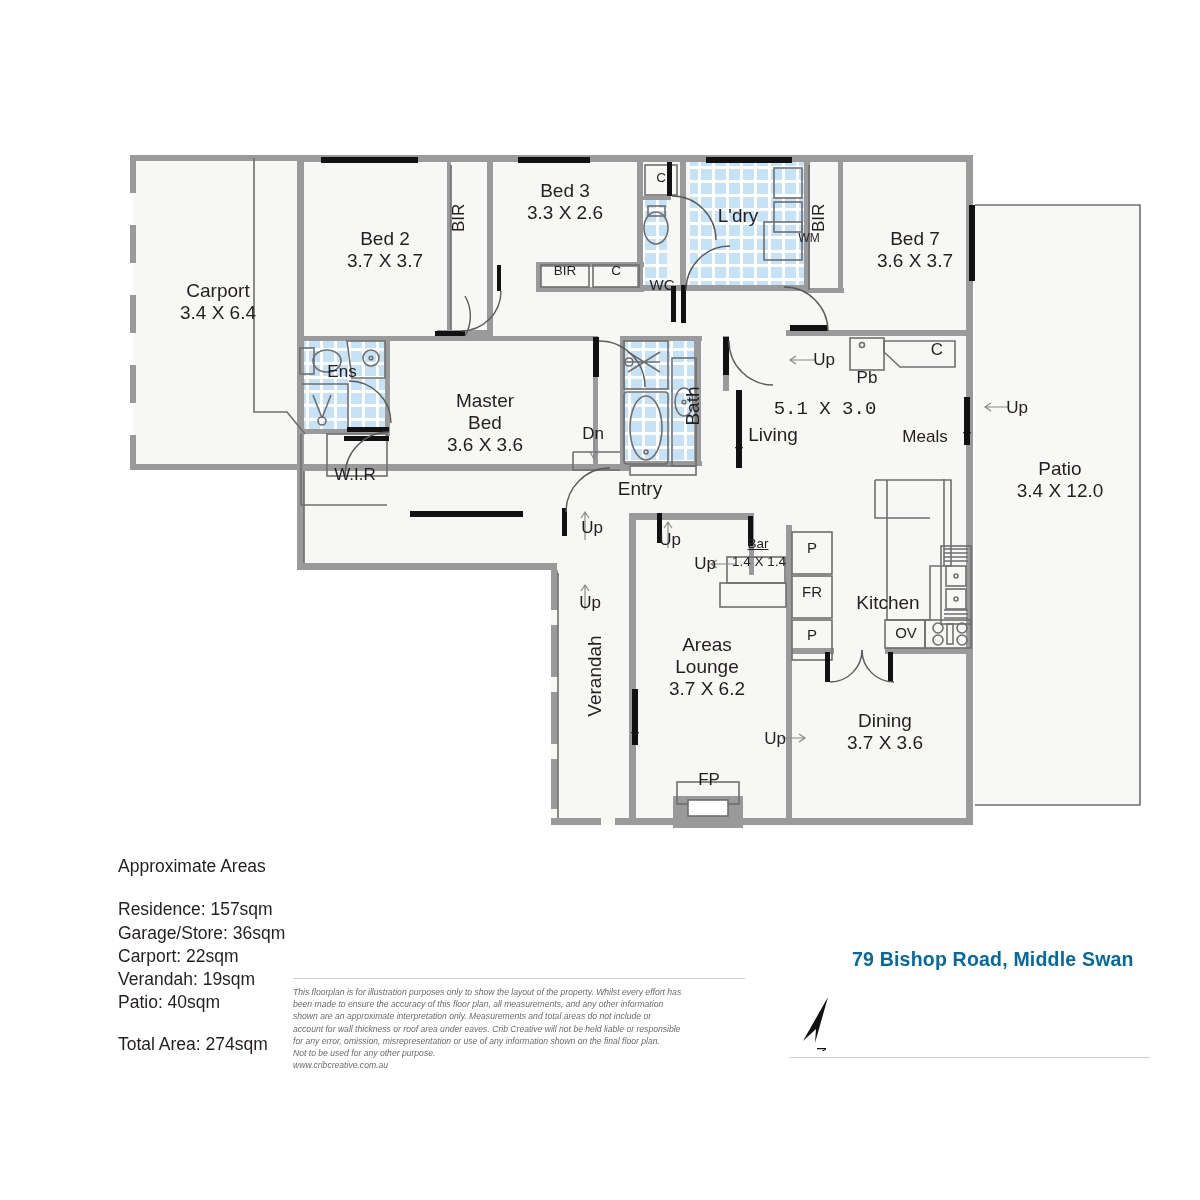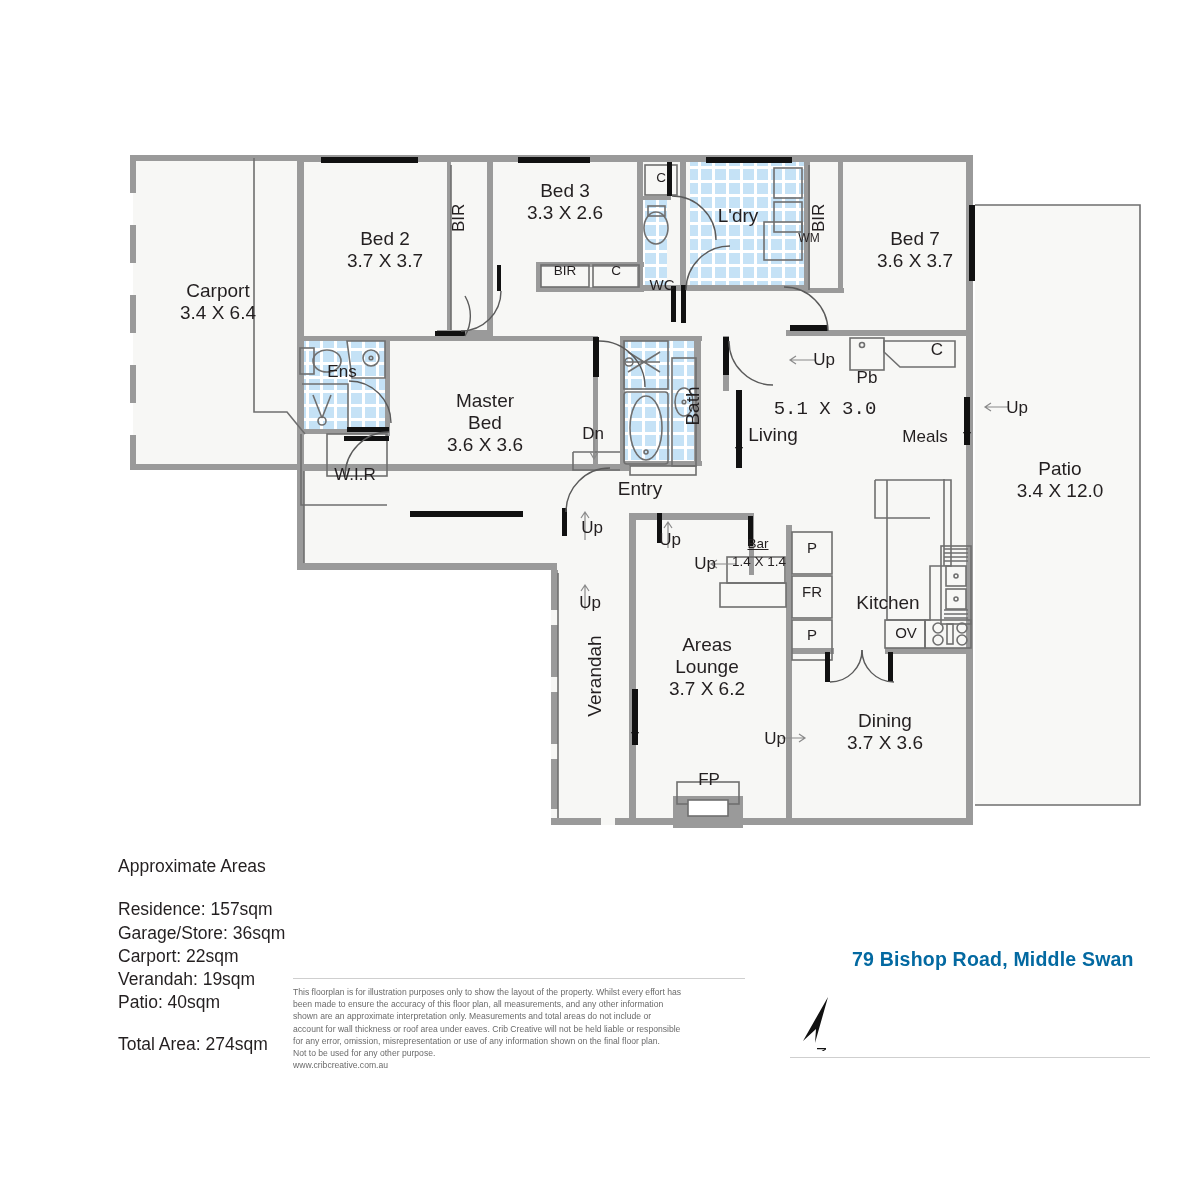--- a/index.html
+++ b/index.html
@@ -22,21 +22,21 @@
   .rot90{transform:rotate(-90deg);}
 
   
   #areas{position:absolute;left:118px;top:855px;width:330px;font-size:17.5px;line-height:1.33;color:#231f20;}
   #areas .head{margin-bottom:20px;}
   #areas .row{white-space:nowrap;}
   #areas .gap{height:18px;}
 
   #discl{position:absolute;left:293px;top:978px;width:452px;font-size:8.6px;line-height:1.42;color:#6b6b6b;
          border-top:1px solid #cfcfcf;padding-top:7px;}
-  #discl .u{display:block;}
+  #discl .u{display:block;font-style:italic;}
 
   #addrbar{position:absolute;left:790px;top:985px;width:360px;height:72px;border-bottom:1px solid #cfcfcf;}
   #addrtxt{position:absolute;left:852px;top:948px;font-size:19.5px;font-weight:bold;letter-spacing:.2px;color:#0369a1;
            font-family:"Liberation Sans",sans-serif;white-space:nowrap;}
   #northicon{position:absolute;left:798px;top:995px;width:44px;height:56px;}
 </style>
 </head>
 <body>
 
 <div id="page">

